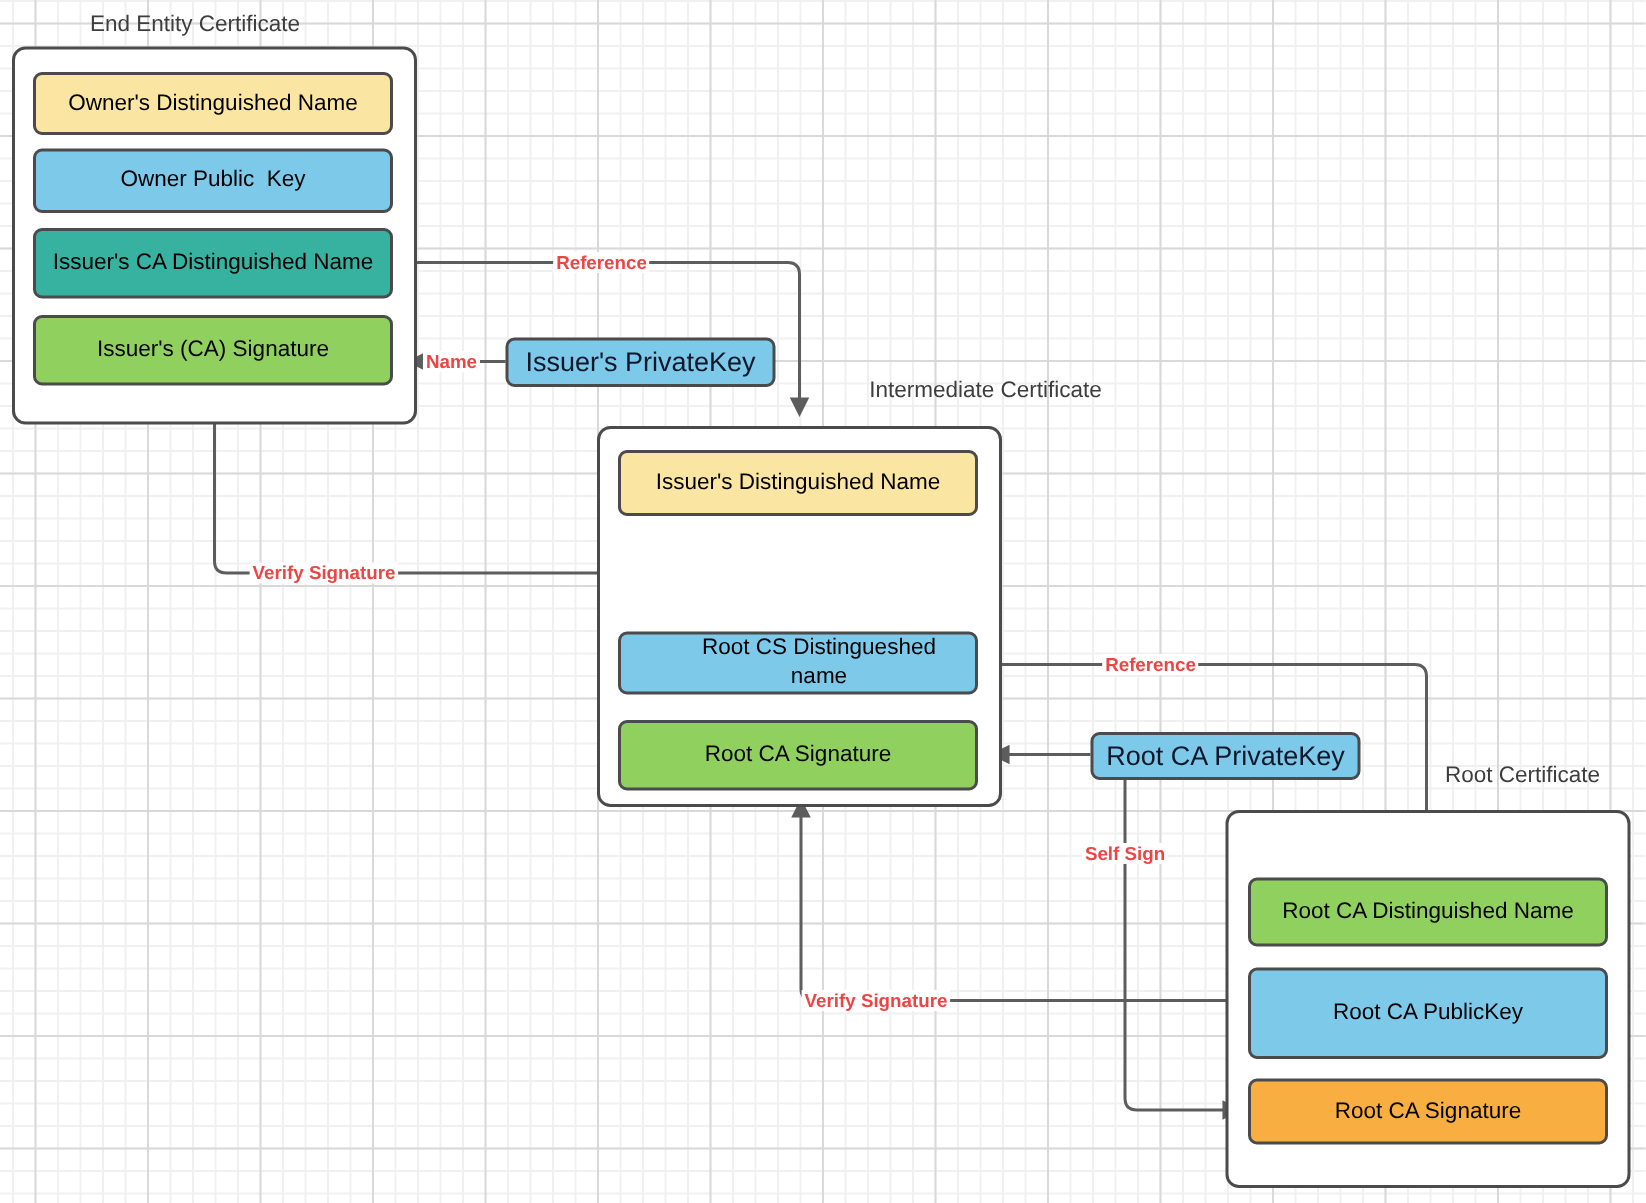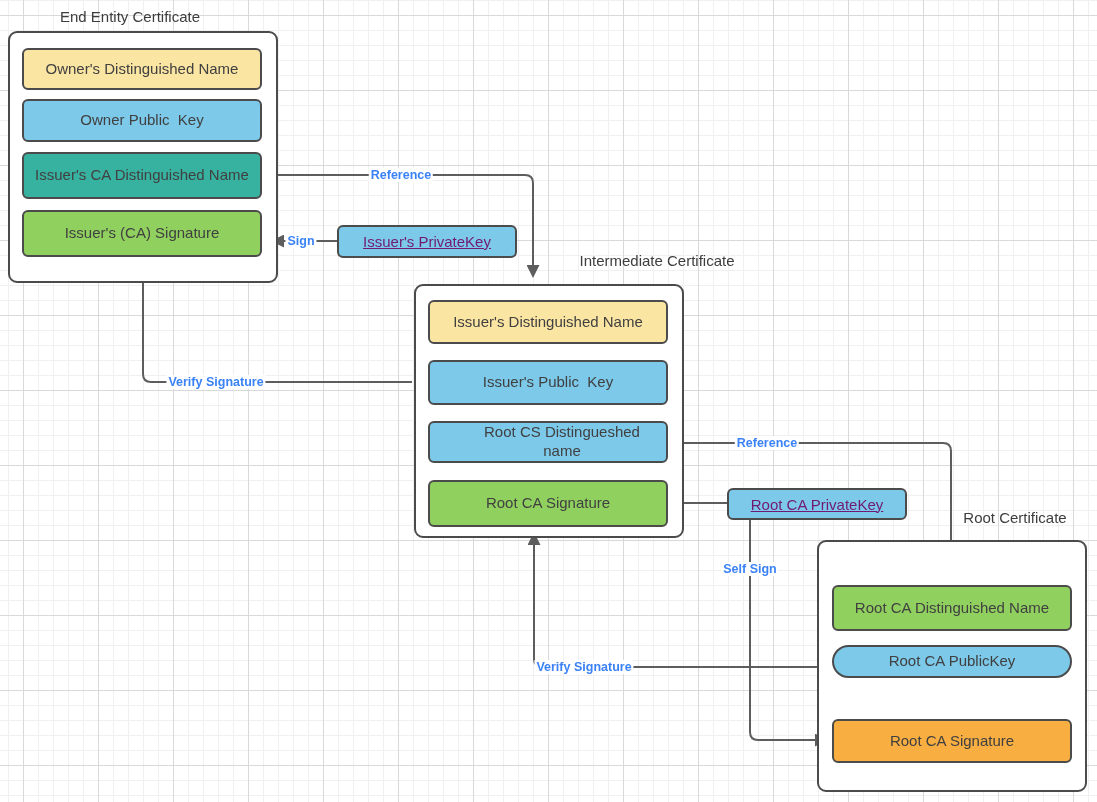--- a/index.html
+++ b/index.html
@@ -36,66 +36,65 @@
     white-space:nowrap;
   }
   .field{
     position:absolute;
     box-sizing:border-box;
     border:2px solid #4b4b4b;
     border-radius:6px;
     display:flex;align-items:center;justify-content:center;
     text-align:center;
     font-size:15px;
-    color:#404040;
+    color:#000000;
     white-space:pre-wrap;
     line-height:1.25;
     padding:0 8px;
     width:240px;
   }
   .keybox{
     position:absolute;
     box-sizing:border-box;
     border:2px solid #4b4b4b;
     border-radius:6px;
     display:flex;align-items:center;justify-content:center;
-    font-size:15px;
-    color:#701a75;
+    font-size:18px;
+    color:#0f172a;
     white-space:pre-wrap;
-    text-decoration:underline;
   }
   .edge-label{
     position:absolute;
     transform:translate(-50%,-50%);
     background:#ffffff;
     padding:0 2px;
     font-size:12.5px;
     font-weight:bold;
-    color:#3b82f6;
+    color:#ef4444;
     white-space:nowrap;
   }
   
   #c-ee{left:8px;top:31px;width:270px;height:252px;}
   #t-ee{left:130px;top:16px;text-align:right;}
   #f-ee-0{left:12px;top:15px;height:42px;}
   #f-ee-1{left:12px;top:66px;height:43px;}
   #f-ee-2{left:12px;top:119px;height:47px;}
   #f-ee-3{left:12px;top:177px;height:47px;}
   
-  #c-int{left:398px;top:284px;width:270px;height:254px;margin-left:16px;}
+  #c-int{left:398px;top:284px;width:270px;height:254px;}
   #t-int{left:657px;top:260px;}
   #f-int-0{left:12px;top:14px;height:44px;}
   #f-int-1{left:12px;top:74px;height:45px;}
   #f-int-2{left:12px;top:135px;height:42px;padding-left:36px;}
   #f-int-3{left:12px;top:194px;height:47px;}
   
   #c-root{left:817px;top:540px;width:270px;height:252px;}
   #t-root{left:1015px;top:517px;}
   #f-root-0{left:13px;top:43px;height:46px;}
-  #f-root-1{left:13px;top:103px;height:33px;border-radius:17px;}
+  #f-root-1{left:13px;top:103px;height:61px;}
   #f-root-2{left:13px;top:177px;height:44px;}
   
   #k-issuer{left:337px;top:225px;width:180px;height:33px;}
   #k-root{left:727px;top:488px;width:180px;height:32px;}
   
   #l-ref1{left:401px;top:175px;}
   #l-sign{left:301px;top:241px;}
   #l-ver1{left:216px;top:382px;}
   #l-ref2{left:767px;top:443px;}
   #l-self{left:750px;top:569px;}
@@ -127,35 +126,34 @@
   <div class="cert" id="c-ee">
     <div class="field" id="f-ee-0" style="background-color: rgb(250, 229, 163);">Owner's Distinguished Name</div>
     <div class="field" id="f-ee-1" style="background-color: rgb(124, 201, 234);">Owner Public  Key</div>
     <div class="field" id="f-ee-2" style="background-color: rgb(56, 178, 160);">Issuer's CA Distinguished Name</div>
     <div class="field" id="f-ee-3" style="background-color: rgb(144, 208, 95);">Issuer's (CA) Signature</div>
   </div>
 
   <div class="cert-title" id="t-int">Intermediate Certificate</div>
   <div class="cert" id="c-int">
     <div class="field" id="f-int-0" style="background-color: rgb(250, 229, 163);">Issuer's Distinguished Name</div>
-    <div class="field" id="f-int-1" style="background-color: rgb(124, 201, 234);">Issuer's Public  Key</div>
     <div class="field" id="f-int-2" style="background-color: rgb(124, 201, 234);">Root CS Distingueshed name</div>
     <div class="field" id="f-int-3" style="background-color: rgb(144, 208, 95);">Root CA Signature</div>
   </div>
 
   <div class="cert-title" id="t-root">Root Certificate</div>
   <div class="cert" id="c-root">
     <div class="field" id="f-root-0" style="background-color: rgb(144, 208, 95); text-align: right;">Root CA Distinguished Name</div>
     <div class="field" id="f-root-1" style="background-color: rgb(124, 201, 234);">Root CA PublicKey</div>
     <div class="field" id="f-root-2" style="background-color: rgb(248, 174, 64);">Root CA Signature</div>
   </div>
 
   <div class="keybox" id="k-issuer" style="background-color: rgb(124, 201, 234);">Issuer's PrivateKey</div>
   <div class="keybox" id="k-root" style="background-color: rgb(124, 201, 234);">Root CA PrivateKey</div>
 
   <div class="edge-label" id="l-ref1">Reference</div>
-  <div class="edge-label" id="l-sign">Sign</div>
+  <div class="edge-label" id="l-sign">Name</div>
   <div class="edge-label" id="l-ver1">Verify Signature</div>
   <div class="edge-label" id="l-ref2">Reference</div>
   <div class="edge-label" id="l-self">Self Sign</div>
   <div class="edge-label" id="l-ver2">Verify Signature</div>
 
 </div>
 
 </body></html>

